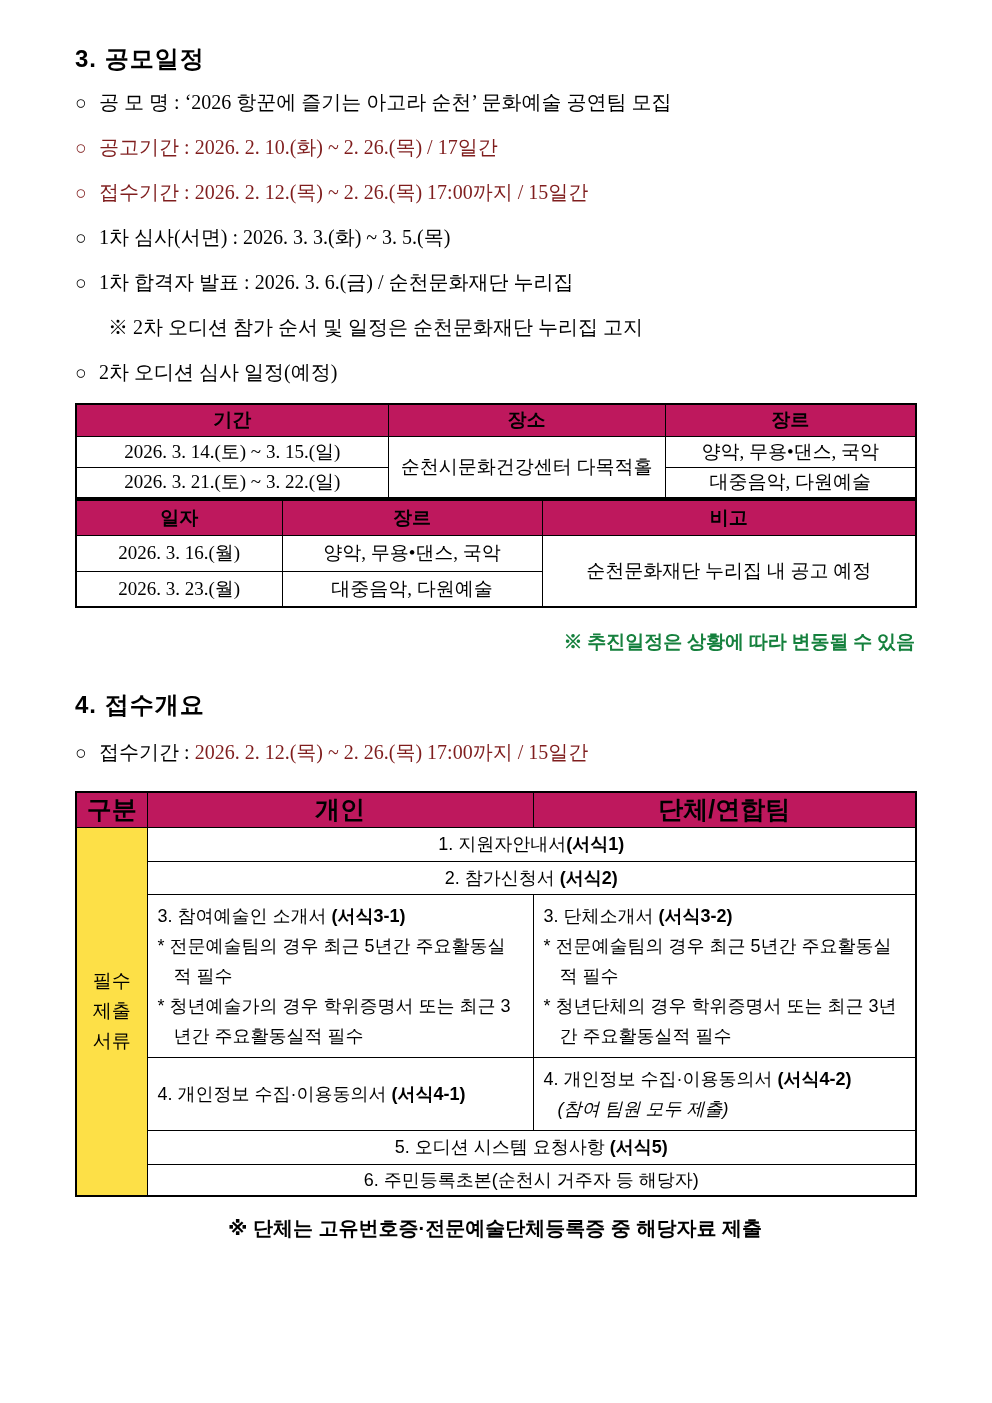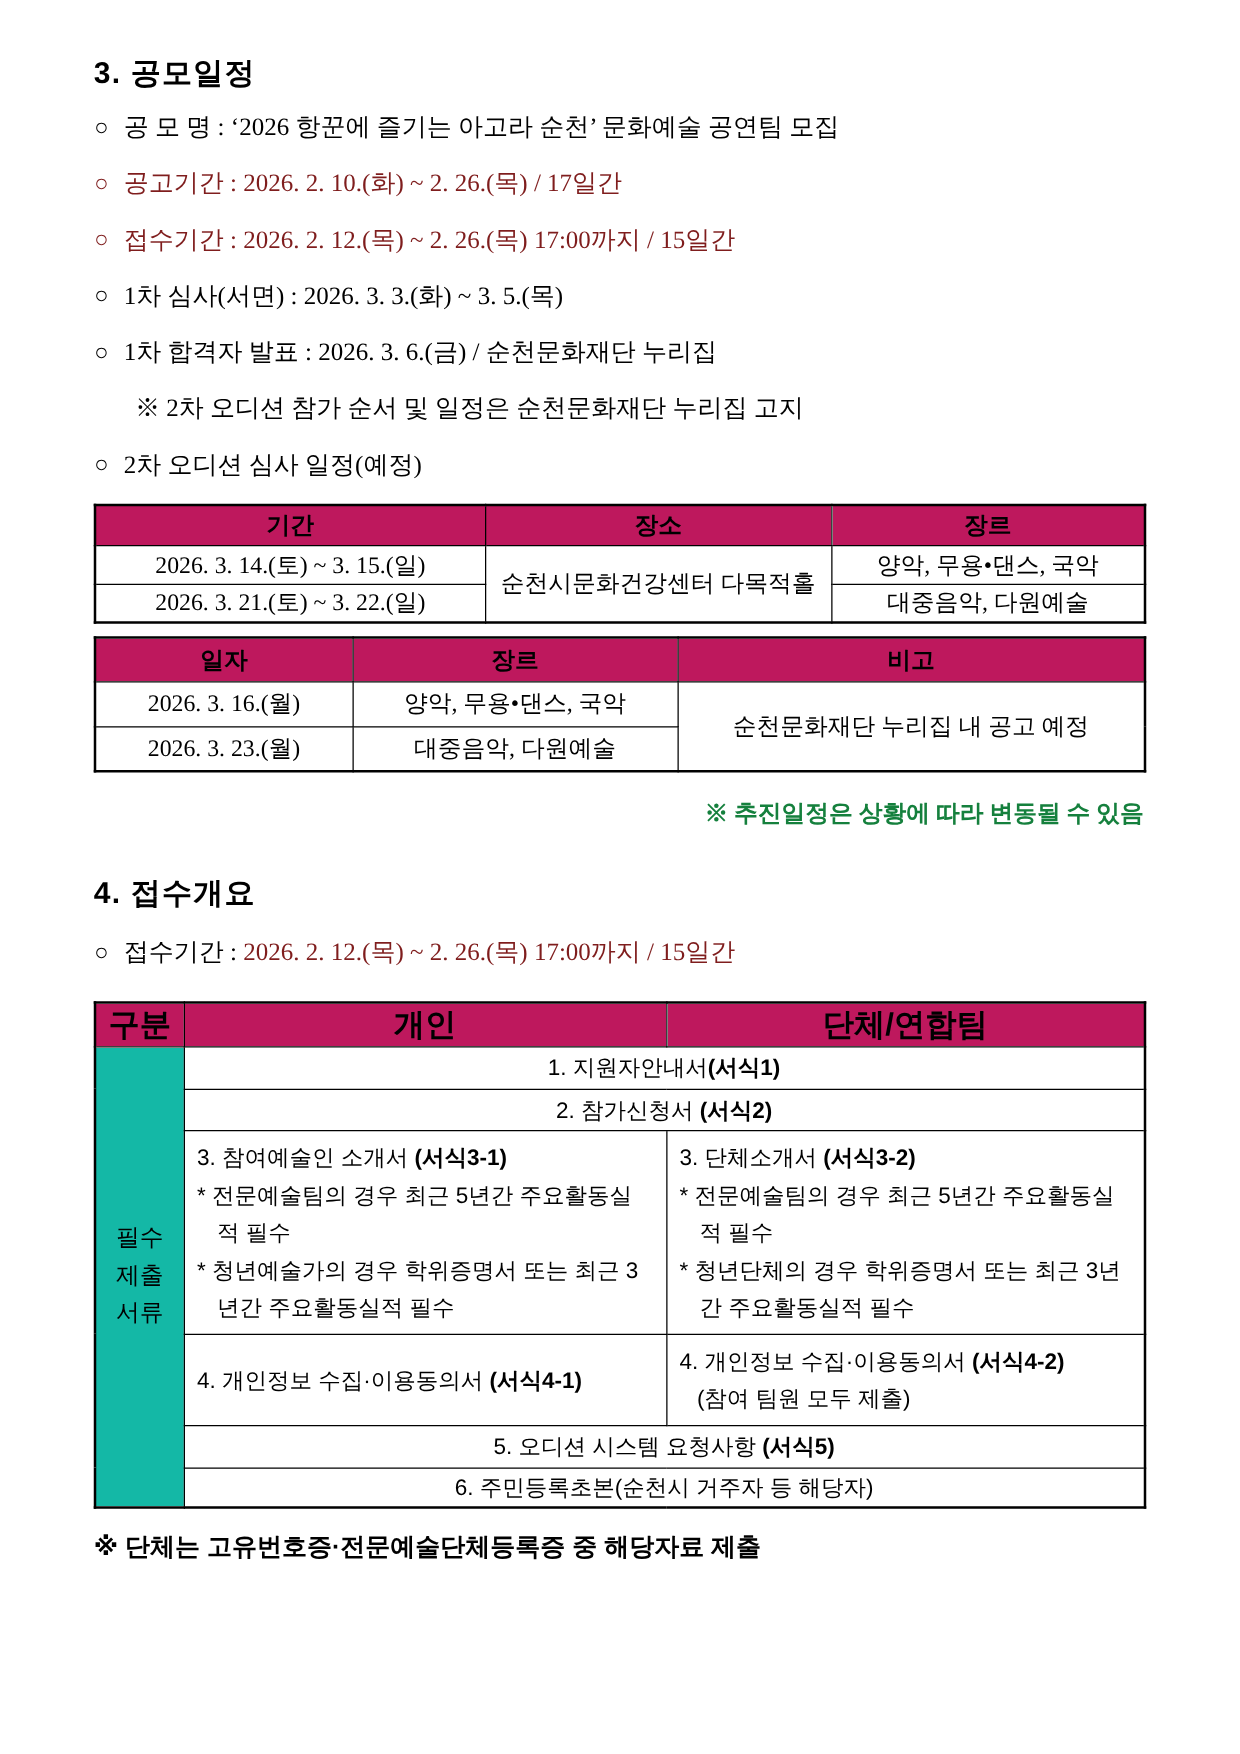--- a/index.html
+++ b/index.html
@@ -46,61 +46,62 @@
     text-align: center;
     vertical-align: middle;
     padding: 0 6px;
     overflow: hidden;
     box-sizing: border-box;
   }
   th { background: #be185d; font-weight: bold; }
   .t1 { margin-top: 8px; font-size: 19px; }
   .t1 th { height: 32px; }
   .t1 td { height: 31px; }
-  .t2 { margin-top: 10px; font-size: 19px; }
+  .t2 { font-size: 19px; }
   .t2 th { height: 35px; }
   .t2 td { height: 36px; }
   .final-bullet { margin-top: 14px; }
   .right-note {
     margin-top: 22px;
     font-size: 19px;
     line-height: 24px;
     text-align: right;
     color: #15803d;
     font-weight: bold;
   }
   .t3 {
     margin-top: 16px;
     font-family: "Liberation Sans", "DejaVu Sans", sans-serif;
     font-size: 18px;
   }
   .t3 th { height: 35px; font-size: 25px; }
   .t3 .cat-cell {
-    background: #14b8a6;
+    background: #fde047;
     font-size: 19px;
     line-height: 30px;
     white-space: pre-line;
   }
   .t3 .h34 { height: 34px; }
   .t3 .h33 { height: 33px; }
   .t3 .h120 { height: 120px; }
   .t3 .h57 { height: 57px; }
   .t3 .h34b { height: 34px; }
   .t3 .h32 { height: 32px; }
   .t3 .left { text-align: left; padding: 6px 10px; }
   .t3 .left p { margin: 0; line-height: 30px; }
   .t3 .note-line { padding-left: 16px; text-indent: -16px; }
-  .t3 .indent-line { padding-left: 14px; }
+  .t3 .indent-line { padding-left: 14px; font-style: italic; }
   .bottom-note {
     margin-top: 18px;
     font-family: "Liberation Sans", "DejaVu Sans", sans-serif;
     font-weight: bold;
     font-size: 20px;
     line-height: 26px;
     color: #000000;
+    text-align: center;
   }
   b { font-weight: bold; }
 </style>
 </head>
 <body>
 
 <div class="page">
 
   <div class="sec-heading h3">3. 공모일정</div>
 

